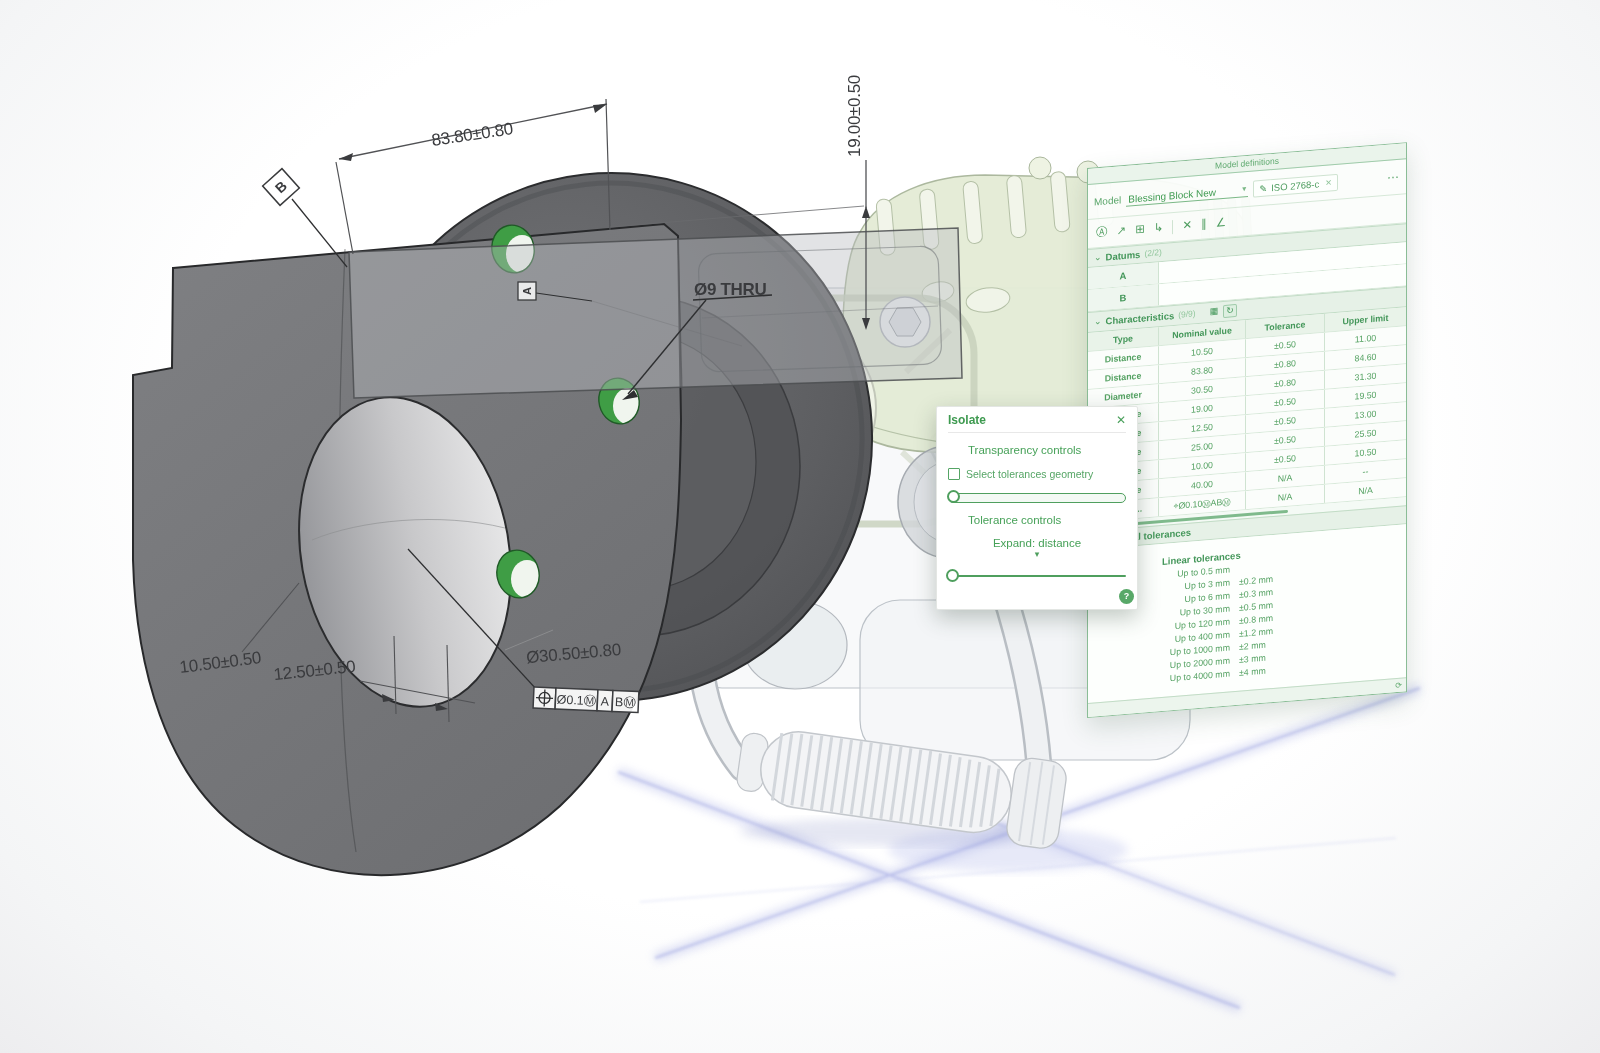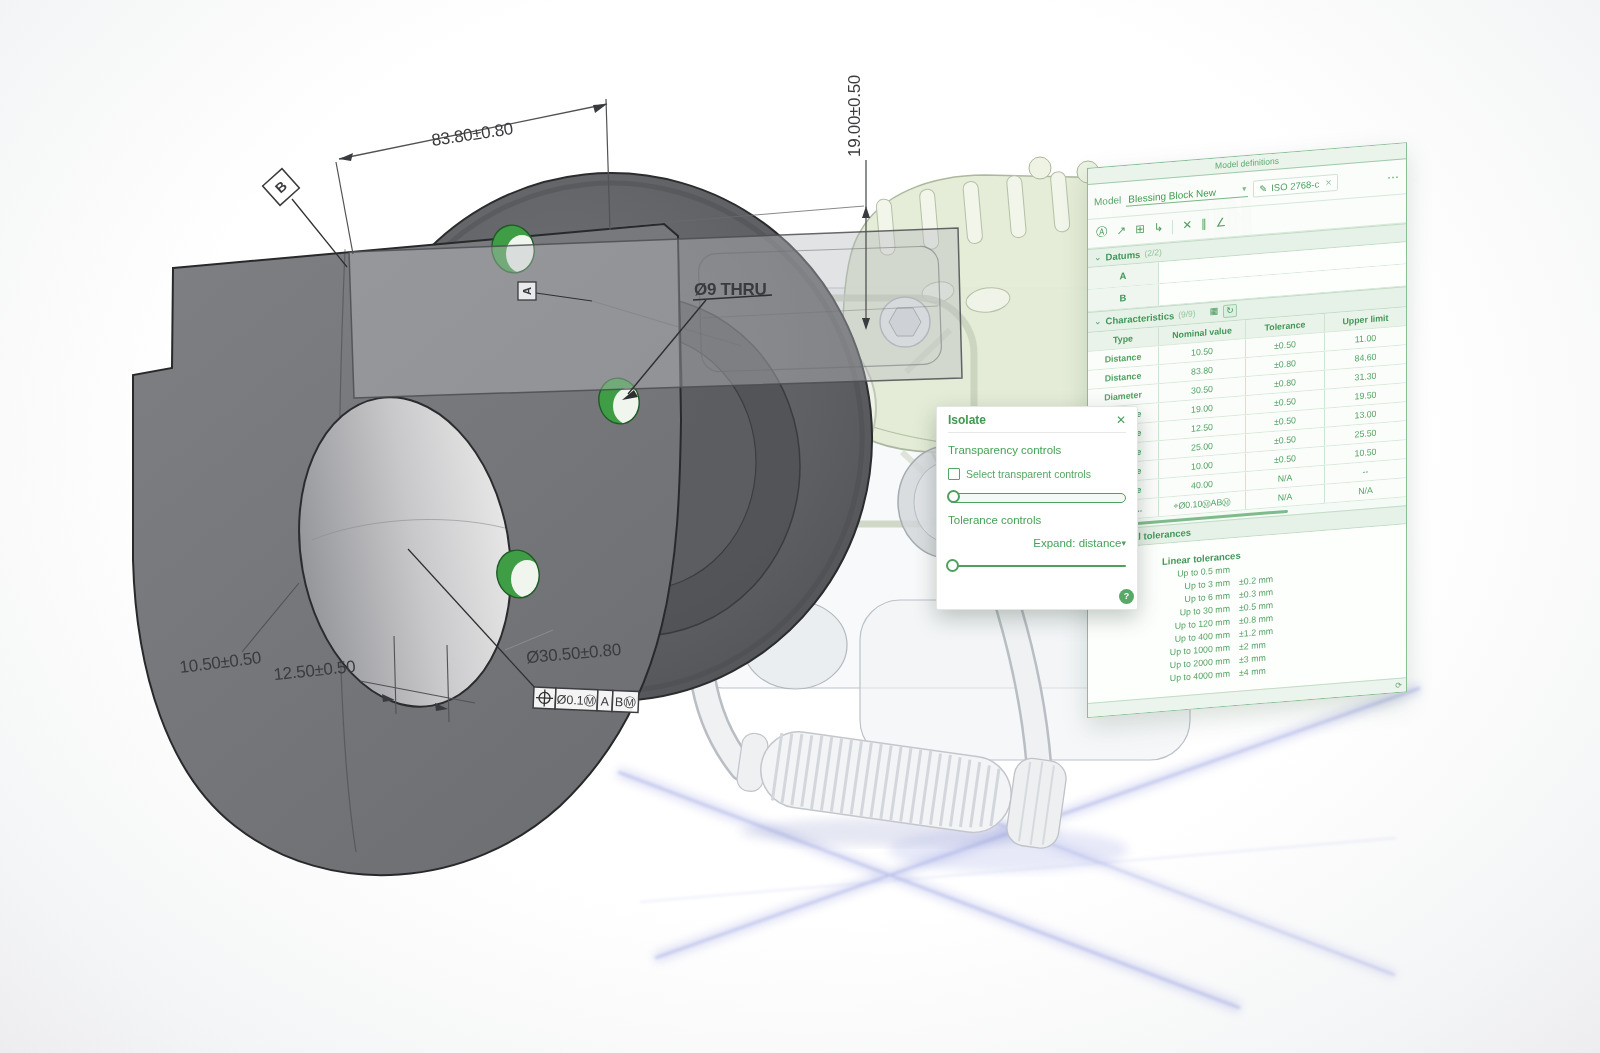--- a/index.html
+++ b/index.html
@@ -60,29 +60,29 @@
   .p-footer span{font-size:8px;color:#5aa66a;}
 
   
   .isolate-popup{position:absolute;left:936px;top:406px;width:202px;height:204px;z-index:30;
     background:#ffffff;border:1px solid #e3e6e3;border-radius:2px;
     box-shadow:0 8px 22px rgba(40,60,45,.28);padding:6px 11px 8px 11px;box-sizing:border-box;color:#4aa05c;}
   .iso-title-row{display:flex;justify-content:space-between;align-items:center;
     border-bottom:1px solid #e8e8e8;padding-bottom:5px;}
   .iso-title{font-size:12px;font-weight:bold;color:#3e9a50;}
   .iso-close{font-size:12px;color:#4aa05c;}
-  .iso-sec{font-size:11.5px;color:#46a158;margin-top:11px;}
+  .iso-sec{font-size:11.5px;color:#46a158;margin-top:11px;margin-left:20px;}
   .iso-check-row{display:flex;align-items:center;gap:6px;margin-top:12px;}
   .iso-checkbox{width:10px;height:10px;border:1.4px solid #55a565;border-radius:1px;background:#fff;}
   .iso-check-label{font-size:10.5px;color:#55a565;}
   .iso-slider1{position:relative;margin-top:13px;height:8px;border:1.6px solid #4f9f5e;
     border-radius:5px;background:#f3f9f4;}
   .iso-slider1 .sl-thumb{position:absolute;left:-2px;top:-4px;width:13px;height:13px;border-radius:50%;
     background:#fff;border:2.4px solid #4f9f5e;box-sizing:border-box;}
-  .iso-dd-row{display:flex;justify-content:flex-end;align-items:center;margin-top:11px;}
+  .iso-dd-row{display:flex;justify-content:flex-start;align-items:center;margin-top:11px;flex-direction:column;}
   .iso-dd-label{font-size:11.5px;color:#46a158;}
   .iso-dd-caret{font-size:9px;color:#4f9f5e;}
   .iso-slider2{position:relative;margin-top:16px;height:2px;background:#4f9f5e;border-radius:1px;}
   .iso-slider2 .sl-thumb{position:absolute;left:-2px;top:-6px;width:13px;height:13px;border-radius:50%;
     background:#fff;border:2.4px solid #4f9f5e;box-sizing:border-box;}
   .iso-help{position:absolute;right:3px;bottom:5px;width:15px;height:15px;border-radius:50%;
     background:#58a868;color:#fff;font-size:9px;font-weight:bold;text-align:center;line-height:15px;}
 </style>
 </head>
 <body>
@@ -505,21 +505,21 @@
 </div>
 
 <div class="isolate-popup">
   <div class="iso-title-row">
     <span class="iso-title">Isolate</span>
     <span class="iso-close">✕</span>
   </div>
   <div class="iso-sec">Transparency controls</div>
   <div class="iso-check-row">
     <span class="iso-checkbox"></span>
-    <span class="iso-check-label">Select transparent controls</span>
+    <span class="iso-check-label">Select tolerances geometry</span>
   </div>
   <div class="iso-slider1">
     <span class="sl-thumb"></span>
   </div>
   <div class="iso-sec">Tolerance controls</div>
   <div class="iso-dd-row">
     <span class="iso-dd-label">Expand: distance</span>
     <span class="iso-dd-caret">▾</span>
   </div>
   <div class="iso-slider2">

